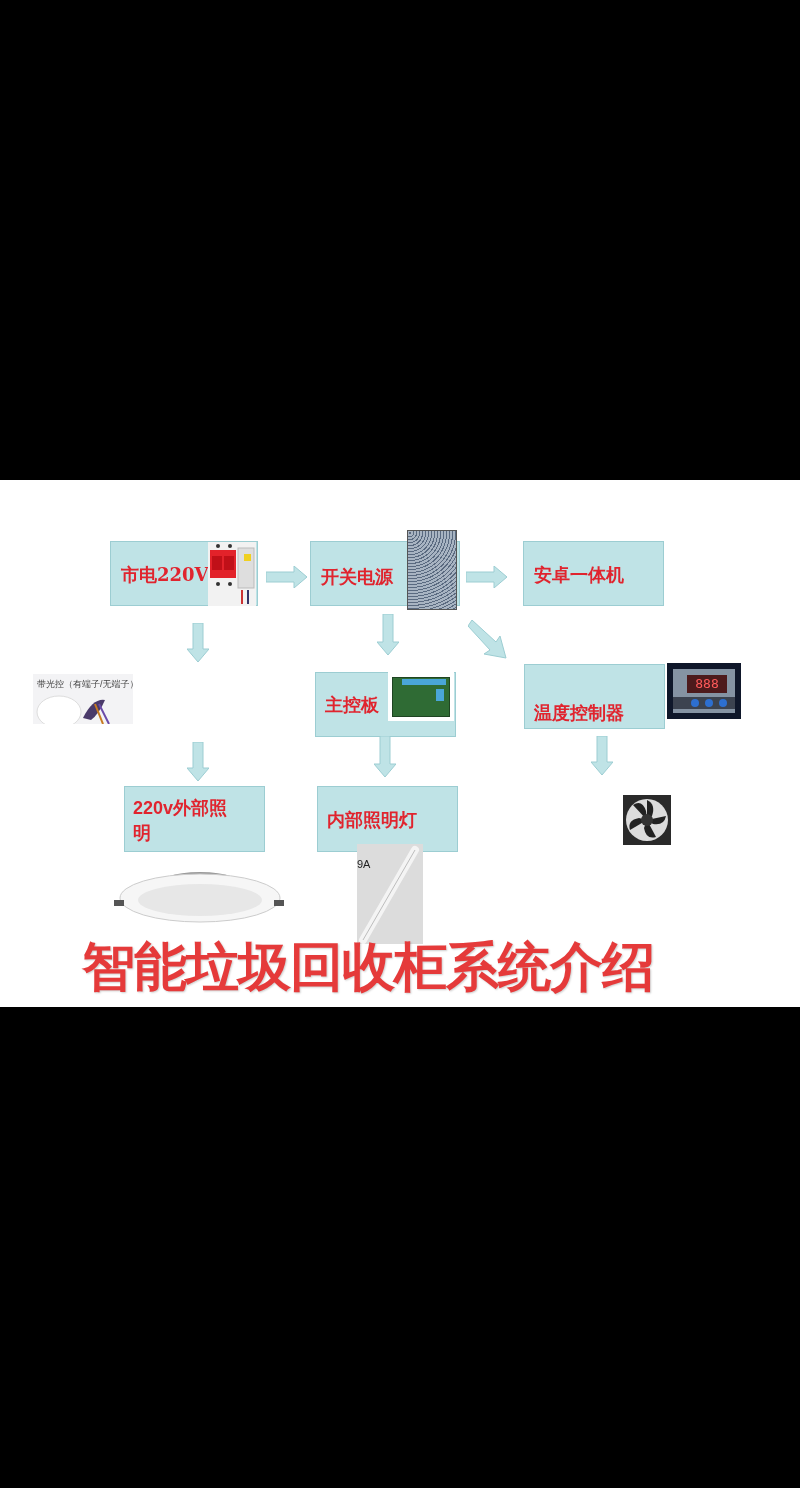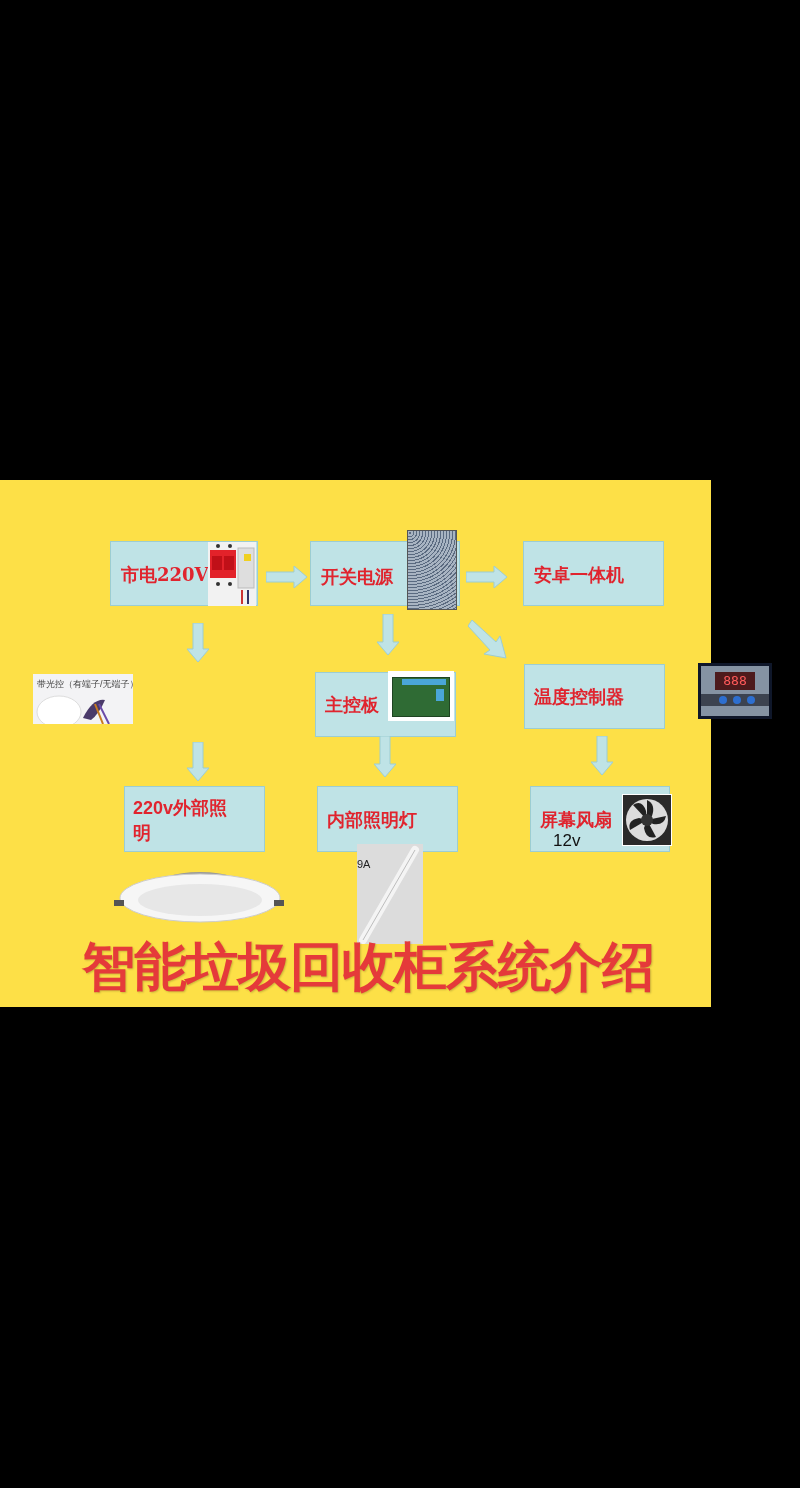--- a/index.html
+++ b/index.html
@@ -1,18 +1,18 @@
 <!DOCTYPE html>
 <html><head>
 <meta charset="utf-8">
 <style>
   html, body { margin:0; padding:0; }
   body { width:800px; height:1488px; background:#000; position:relative; overflow:hidden;
          font-family:"DejaVu Serif", serif; }
-  .slide { position:absolute; left:0; top:480px; width:693px; height:527px; background:#fde047;padding-left:18px; }
+  .slide { position:absolute; left:0; top:480px; width:800px; height:527px; background:#ffffff; }
   .box { position:absolute; background:#bfe3e6; border:1px solid #9ccdd2; box-sizing:border-box;
          color:#e0242e; font-size:18px; font-weight:bold; }
   .box .lbl { position:absolute; line-height:23px; }
   .sans { font-family:"Liberation Sans", sans-serif; }
   .arrow { position:absolute; }
   .title { position:absolute; left:82px; top:452px; font-family:"DejaVu Sans", sans-serif;
            font-weight:bold; color:#e53a3a; font-size:53px; letter-spacing:-1px; white-space:nowrap;
            text-shadow:1px 1px 2px rgba(0,0,0,0.2); }
   .pic { position:absolute; overflow:hidden; }
   .caption { position:absolute; font-family:"Liberation Sans", sans-serif; font-size:10px; color:#444; white-space:nowrap; }
@@ -83,23 +83,23 @@
   <div class="box" style="left:315px;top:184px;width:141px;height:65px;margin-top:8px;">
     <span class="lbl" style="left:9px;top:20px;">主控板</span>
   </div>
   <div class="pic" style="left:388px;top:191px;width:66px;height:50px;background:#fff;">
     <div style="position:absolute;left:4px;top:6px;width:56px;height:38px;background:#2f6b34;border:1px solid #1e4422;"></div>
     <div style="position:absolute;left:14px;top:8px;width:44px;height:6px;background:#4aa6d8;"></div>
     <div style="position:absolute;left:48px;top:18px;width:8px;height:12px;background:#4aa6d8;"></div>
   </div>
 
   <div class="box" style="left:524px;top:184px;width:141px;height:65px;">
-    <span class="lbl" style="left:9px;top:20px;">温度控制器</span>
+    <span class="lbl" style="left:9px;top:36px;">温度控制器</span>
   </div>
-  <div class="pic" style="left:698px;top:183px;width:74px;height:56px;background:#8593a3;border:3px solid #0f172a;box-sizing:border-box;">
+  <div class="pic" style="left:667px;top:183px;width:74px;height:56px;background:#8593a3;border:6px solid #0f172a;box-sizing:border-box;">
     <div style="position:absolute;left:14px;top:6px;width:40px;height:18px;background:#4d1a1c;color:#ff5a5a;font-family:'DejaVu Sans Mono',monospace;font-size:13px;line-height:18px;text-align:center;">888</div>
     <div style="position:absolute;left:0;top:28px;width:70px;height:12px;background:#3c4350;"></div>
     <div style="position:absolute;left:18px;top:30px;width:8px;height:8px;border-radius:50%;background:#2d6fd0;"></div>
     <div style="position:absolute;left:32px;top:30px;width:8px;height:8px;border-radius:50%;background:#2d6fd0;"></div>
     <div style="position:absolute;left:46px;top:30px;width:8px;height:8px;border-radius:50%;background:#2d6fd0;"></div>
   </div>
 
   <svg class="arrow" style="left:187px;top:262px;" width="22" height="40" viewBox="0 0 22 40">
     <polygon points="6,0 16,0 16,26 22,26 11,39 0,26 6,26" fill="#bfe3e6" stroke="#9ccdd2"></polygon>
   </svg>
@@ -112,24 +112,20 @@
 
   <div class="box" style="left:124px;top:306px;width:141px;height:66px;">
     <span class="lbl sans" style="left:8px;top:10px;">220v外部照</span>
     <span class="lbl" style="left:8px;top:34px;">明</span>
   </div>
 
   <div class="box" style="left:317px;top:306px;width:141px;height:66px;">
     <span class="lbl" style="left:9px;top:21px;text-align:right;">内部照明灯</span>
   </div>
 
-  <div class="box" style="left:530px;top:306px;width:140px;height:66px;">
-    <span class="lbl" style="left:9px;top:21px;">屏幕风扇</span>
-    <span class="lbl sans" style="left:22px;top:42px;color:#111;font-weight:normal;font-size:17px;">12v</span>
-  </div>
   <div class="pic" style="left:622px;top:314px;width:50px;height:52px;background:#fff;">
     <svg width="50" height="52" viewBox="0 0 50 52">
       <rect x="1" y="1" width="48" height="50" fill="#2a2a2a"></rect>
       <circle cx="25" cy="26" r="21" fill="#dcdcdc"></circle>
       <g fill="#222">
         <path d="M25 26 L25 6 Q34 10 30 22 Z"></path>
         <path d="M25 26 L44 22 Q42 32 31 30 Z"></path>
         <path d="M25 26 L34 43 Q24 46 22 34 Z"></path>
         <path d="M25 26 L8 36 Q5 26 17 24 Z"></path>
         <path d="M25 26 L11 11 Q20 5 24 17 Z"></path>

